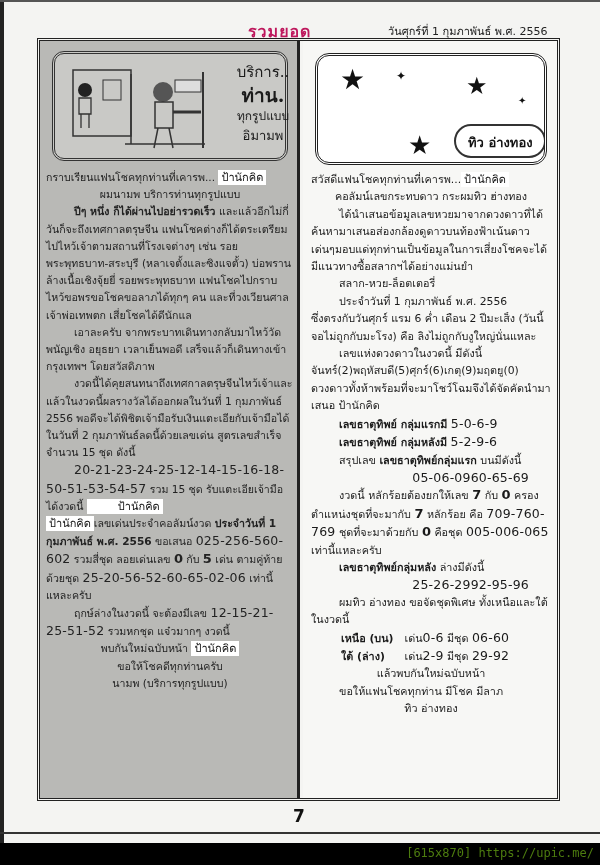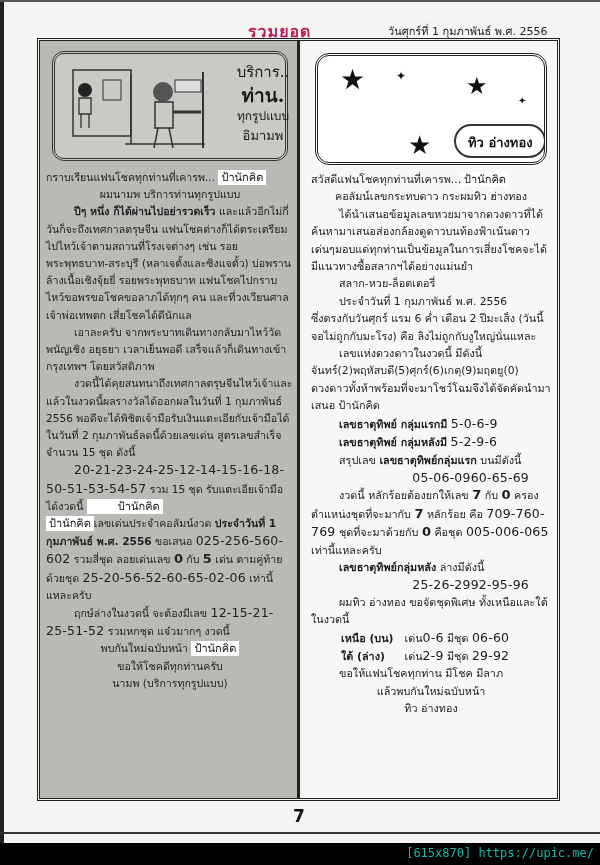--- a/index.html
+++ b/index.html
@@ -100,21 +100,21 @@
   .page-num {
     position: absolute; left: 293px; top: 804px; font-size: 17px; font-weight: bold; color: #111;
   }
   .bottom-rule {
     position: absolute; left: 0; top: 830px; width: 600px; height: 2px; background: #333;
   }
   .watermark-bar {
     position: absolute; left: 0; top: 843px; width: 600px; height: 22px; background: #000;
   }
   .watermark-text {
-    position: absolute; right: 6px; top: 3px; color: #14b8a6; font-size: 12px;
+    position: absolute; right: 6px; top: 3px; color: #4d7c0f; font-size: 12px;
     font-family: "DejaVu Sans Mono", monospace;
   }
 </style>
 </head>
 <body>
 
 <div class="page">
   <div class="page-left-edge"></div>
 
   <div class="running-head">
@@ -191,22 +191,22 @@
         </span>
       <span class="p indent"><span>งวดนี้ หลักร้อยต้องยกให้เลข</span> <span class="big-num">7</span> <span>กับ</span> <span class="big-num">0</span> <span>ครองตำแหน่งชุดที่จะมากับ</span> <span class="big-num">7</span> <span>หลักร้อย คือ</span> <span class="num">709-760-769</span> <span>ชุดที่จะมาด้วยกับ</span> <span class="big-num">0</span> <span>คือชุด</span> <span class="num">005-006-065</span> <span>เท่านี้แหละครับ</span></span>
       <span class="p" style="padding-left:28px;"><b>เลขธาตุทิพย์กลุ่มหลัง</b> <span>ล่างมีดังนี้</span></span>
       <span class="row2 num">
           <span>25-26-29</span>
           <span>92-95-96</span>
         </span>
       <span class="p indent">ผมทิว อ่างทอง ขอจัดชุดพิเศษ ทั้งเหนือและใต้ ในงวดนี้</span>
       <span class="pair-row"><span class="lbl">เหนือ (บน)</span> <span class="pre">เด่น</span><span class="num">0-6</span> <span>มีชุด</span> <span class="num">06-60</span></span>
       <span class="pair-row"><span class="lbl">ใต้ (ล่าง)</span> <span class="pre">เด่น</span><span class="num">2-9</span> <span>มีชุด</span> <span class="num">29-92</span></span>
+      <span class="p center">แล้วพบกันใหม่ฉบับหน้า</span>
       <span class="p" style="padding-left:28px;">ขอให้แฟนโชคทุกท่าน มีโชค มีลาภ</span>
-      <span class="p center">แล้วพบกันใหม่ฉบับหน้า</span>
       <span class="p center">ทิว อ่างทอง</span>
     </div>
   </div>
 
   <span class="page-num">7</span>
   <div class="bottom-rule"></div>
 </div>
 
 <div class="watermark-bar">
   <span class="watermark-text">[615x870] https://upic.me/</span>

